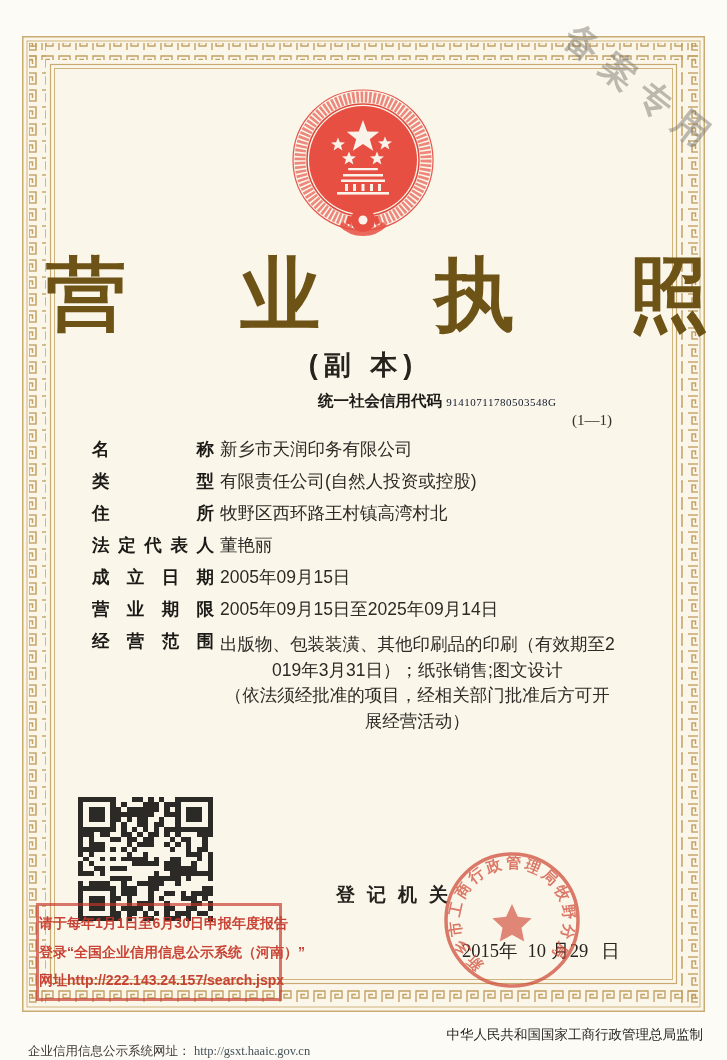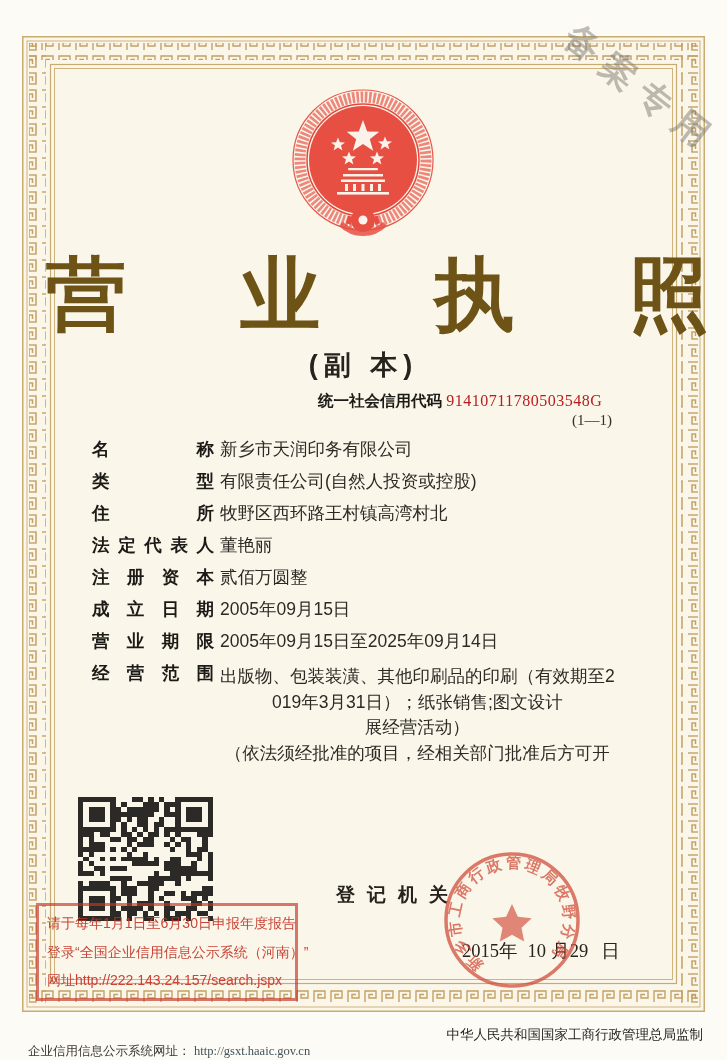--- a/index.html
+++ b/index.html
@@ -9,37 +9,37 @@
   .frame{position:absolute;left:22px;top:36px;width:683px;height:976px;}
   .watermark{position:absolute;left:583px;top:14px;transform:rotate(38deg);transform-origin:0 0;
     font-size:35px;letter-spacing:11px;color:rgba(122,117,109,.48);font-weight:bold;white-space:nowrap;}
   .emblem{position:absolute;left:287px;top:86px;width:152px;height:152px;}
   .title{position:absolute;top:242px;left:0;width:601px;text-align:center;font-size:80px;font-weight:800;
     color:#6d5316;letter-spacing:46px;text-indent:46px;white-space:nowrap;}
   .subtitle{position:absolute;top:347px;left:0;width:727px;text-align:center;font-size:27px;font-weight:600;
     color:#26231f;letter-spacing:6px;}
   .code-line{position:absolute;left:318px;top:391px;font-size:15.5px;color:#222;white-space:nowrap;}
   .code-line .lbl{font-weight:bold;color:#1d1b18;}
-  .code-line .val{font-family:"Liberation Serif",serif;font-size:16px;letter-spacing:.5px;color:#b91c1c;}
+  .code-line .val{font-family:"Liberation Serif",serif;font-size:11px;letter-spacing:.5px;color:#0f172a;}
   .copy-num{position:absolute;left:572px;top:412px;font-size:15px;font-family:"Liberation Serif",serif;color:#33302c;}
   .fields{position:absolute;left:92px;top:440px;width:575px;}
   .frow{display:flex;align-items:flex-start;margin-bottom:13px;}
   .flabel{width:122px;flex-shrink:0;margin-right:6px;font-size:17.5px;font-weight:bold;color:#1c1a17;
     text-align:justify;text-align-last:justify;line-height:19px;}
   .fvalue{font-size:17.5px;color:#2d2a26;line-height:19px;}
   .scope .fvalue div{line-height:25.5px;text-align:center;}
   .qr{position:absolute;left:78px;top:797px;width:135px;height:124px;}
   .reg-label{position:absolute;left:336px;top:882px;font-size:19px;font-weight:bold;color:#26231f;letter-spacing:12px;white-space:nowrap;}
   .reg-date{position:absolute;left:462px;top:938px;font-size:18.5px;color:#26231f;white-space:nowrap;}
   .reg-date .num{font-family:Liberation Serif, serif;}
   .reg-date .g1{margin-left:10px;}
   .reg-date .g2{margin-left:13px;}
   .seal{position:absolute;left:438px;top:846px;width:148px;height:148px;opacity:.72;}
-  .stamp-box{position:absolute;left:36px;top:903px;width:240px;padding:3px 8px;border:3px solid rgba(196,53,39,.72);
-    color:#c43527;font-size:14px;font-weight:normal;line-height:28.5px;opacity:.92;white-space:nowrap;}
+  .stamp-box{position:absolute;left:36px;top:903px;width:240px;padding:3px 0;border:3px solid rgba(196,53,39,.72);
+    color:#c43527;font-size:14px;font-weight:bold;line-height:28.5px;opacity:.92;white-space:nowrap;}
   .footer-left{position:absolute;left:28px;top:1027px;font-size:12.5px;color:#3a3733;white-space:nowrap;margin-top:16px;}
   .footer-left .url{font-family:"Liberation Serif",serif;color:#44525a;}
   .footer-right{position:absolute;right:24px;top:1026px;font-size:13.5px;color:#211f1c;white-space:nowrap;}
 </style>
 </head>
 <body>
 
 <div class="page">
   <div class="doc-bg"></div>
 
@@ -113,38 +113,34 @@
     </div>
     <div class="frow">
       <div class="flabel">住所</div>
       <div class="fvalue">牧野区西环路王村镇高湾村北</div>
     </div>
     <div class="frow">
       <div class="flabel">法定代表人</div>
       <div class="fvalue">董艳丽</div>
     </div>
     <div class="frow">
-      <div class="flabel">注册资本</div>
-      <div class="fvalue">贰佰万圆整</div>
-    </div>
-    <div class="frow">
       <div class="flabel">成立日期</div>
       <div class="fvalue">2005年09月15日</div>
     </div>
     <div class="frow">
       <div class="flabel">营业期限</div>
       <div class="fvalue">2005年09月15日至2025年09月14日</div>
     </div>
     <div class="frow scope">
       <div class="flabel">经营范围</div>
       <div class="fvalue">
         <div>出版物、包装装潢、其他印刷品的印刷（有效期至2</div>
         <div>019年3月31日）；纸张销售;图文设计</div>
+        <div>（依法须经批准的项目，经相关部门批准后方可开</div>
         <div>展经营活动）</div>
-        <div>（依法须经批准的项目，经相关部门批准后方可开</div>
       </div>
     </div>
   </div>
 
   <div class="qr">
     <svg viewBox="0 0 25 25" preserveAspectRatio="none" style="width:100%;height:100%" shape-rendering="crispEdges">
       <g id="qr-modules" fill="#2c2a27">
           <rect x="0" y="0" width="1" height="1"></rect>
           <rect x="1" y="0" width="1" height="1"></rect>
           <rect x="2" y="0" width="1" height="1"></rect>

